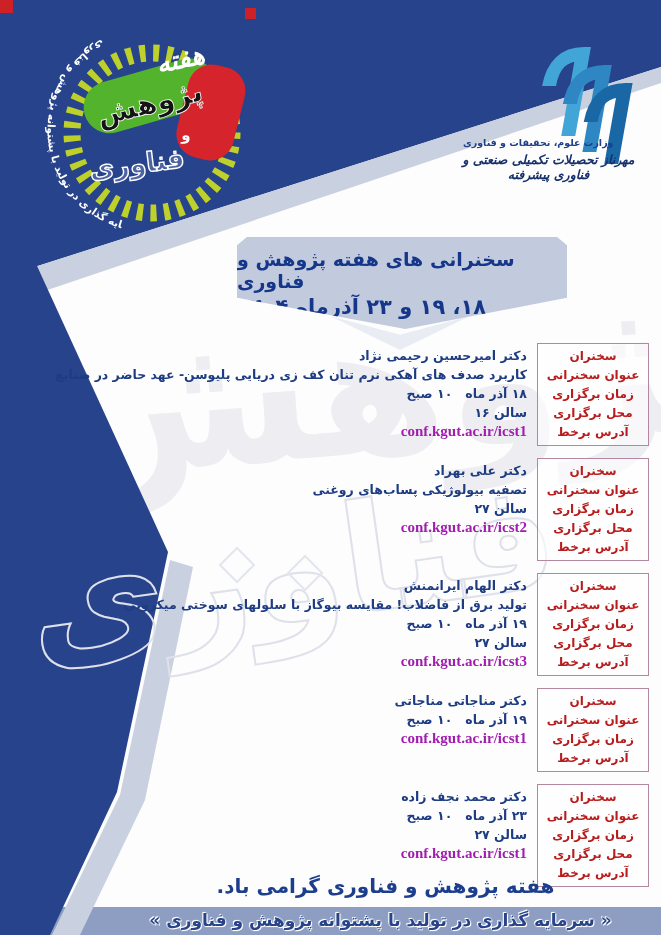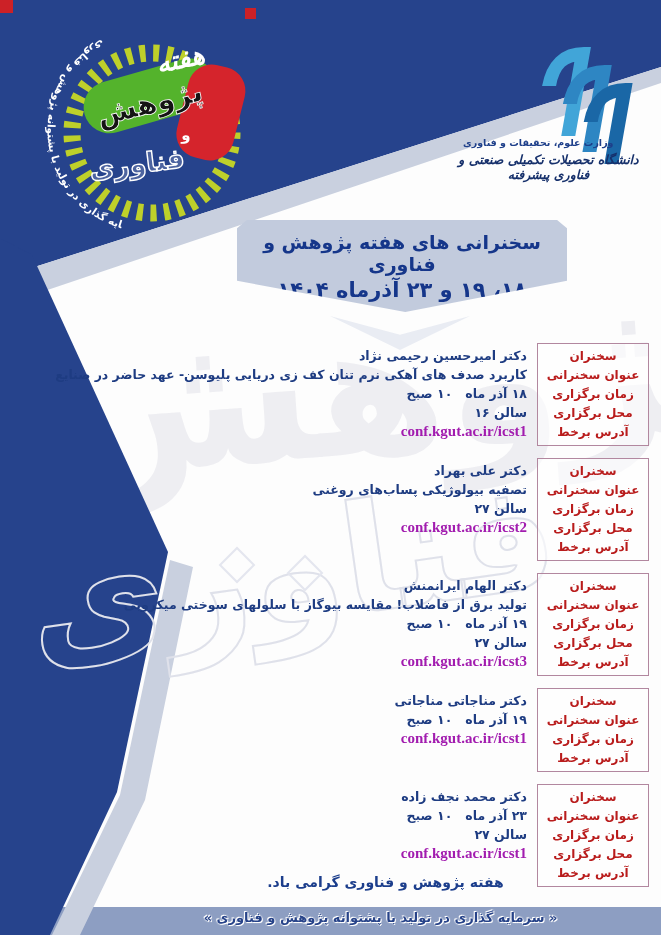--- a/index.html
+++ b/index.html
@@ -23,44 +23,44 @@
 
   
   #week-logo{left:30px;top:18px;z-index:5;}
   #univ-logo{left:492px;top:24px;z-index:5;}
   #ministry-line{right:28px;top:137px;width:170px;text-align:left;font-size:9.5px;
                  font-weight:bold;color:#1e3f8a;z-index:5;direction:rtl;}
   #univ-name-line{right:10px;top:152px;width:205px;text-align:center;font-size:12.5px;
                   font-weight:bold;font-style:italic;color:#16306b;z-index:5;direction:rtl;}
 
   
-  #banner{left:237px;top:220px;width:330px;height:92px;background:#c2cbdd;z-index:5;
+  #banner{left:237px;top:237px;width:330px;height:92px;background:#c2cbdd;z-index:5;
           clip-path:polygon(3% 0,97% 0,100% 9%,100% 66%,51% 100%,0 66%,0 9%);
-          text-align:center;direction:rtl;}
+          text-align:left;direction:rtl;}
   #banner .t1{margin-top:11px;font-size:19px;font-weight:bold;color:#15368a;}
   #banner .t2{margin-top:3px;font-size:21px;font-weight:bold;color:#15368a;}
   #banner-chevron{left:330px;top:316px;width:140px;height:34px;background:#e9ecf3;z-index:4;
           clip-path:polygon(0 0,50% 55%,100% 0,50% 100%);}
 
   
   #blocks{left:30px;right:12px;top:343px;z-index:5;display:flex;flex-direction:column;gap:12px;}
   .block{display:flex;gap:10px;}
   .vals{flex:1;padding-top:3px;display:flex;flex-direction:column;}
   .val{height:19px;line-height:19px;text-align:right;direction:rtl;font-weight:bold;
        color:#1e3c82;font-size:12.5px;white-space:nowrap;}
   .val.url{font-family:"Liberation Serif",serif;direction:ltr;font-size:15px;color:#a21caf;}
   .lbls{width:112px;border:1px solid #b2879f;padding:3px 5px;box-sizing:border-box;
         align-self:flex-start;background:rgba(255,255,255,.6);}
   .lbl{height:19px;line-height:19px;text-align:center;direction:rtl;color:#b91c1c;
        font-weight:bold;font-size:12px;white-space:nowrap;}
 
   
-  #closing{left:110px;right:0;top:874px;text-align:center;font-size:14px;font-weight:bold;
+  #closing{left:110px;right:0;top:874px;text-align:center;font-size:20px;font-weight:bold;
            color:#1c3e8c;z-index:5;direction:rtl;}
-  #motto-band-text{left:100px;right:0;top:910px;text-align:center;font-size:13px;
+  #motto-band-text{left:100px;right:0;top:910px;text-align:center;font-size:17px;
            font-weight:bold;color:#274389;z-index:5;direction:rtl;
            text-shadow:0 0 2px #fff,0 0 2px #fff,1px 1px 0 #fff,-1px -1px 0 #fff;}
 </style>
 </head>
 <body>
 
 <div class="page">
 
   <div class="abs" id="wm-solid">پژوهش</div>
 
@@ -95,21 +95,21 @@
   </svg>
 
   <svg class="abs" id="univ-logo" width="160" height="140" viewBox="0 0 160 140">
     <g transform="skewX(-10) translate(34,0)" fill="none" stroke-linecap="butt">
       <path d="M34 62 Q34 30 62 30 L62 112" stroke="#41a5d8" stroke-width="14"></path>
       <path d="M58 80 Q58 48 86 48 L86 128" stroke="#2e86c3" stroke-width="14"></path>
       <path d="M82 98 Q82 66 110 66 L110 140" stroke="#1a67a6" stroke-width="14"></path>
     </g>
   </svg>
   <div class="abs" id="ministry-line">وزارت علوم، تحقیقات و فناوری</div>
-  <div class="abs" id="univ-name-line">دانشگاه تحصیلات تکمیلی صنعتی و فناوری پیشرفته</div>
+  <div class="abs" id="univ-name-line">مهرناز تحصیلات تکمیلی صنعتی و فناوری پیشرفته</div>
 
   <div class="abs" id="banner-chevron"></div>
   <div class="abs" id="banner">
     <div class="t1">سخنرانی های هفته پژوهش و فناوری</div>
     <div class="t2">۱۸، ۱۹ و ۲۳ آذرماه ۱۴۰۴</div>
   </div>
 
   <div class="abs" id="blocks">
 
     <div class="block">

